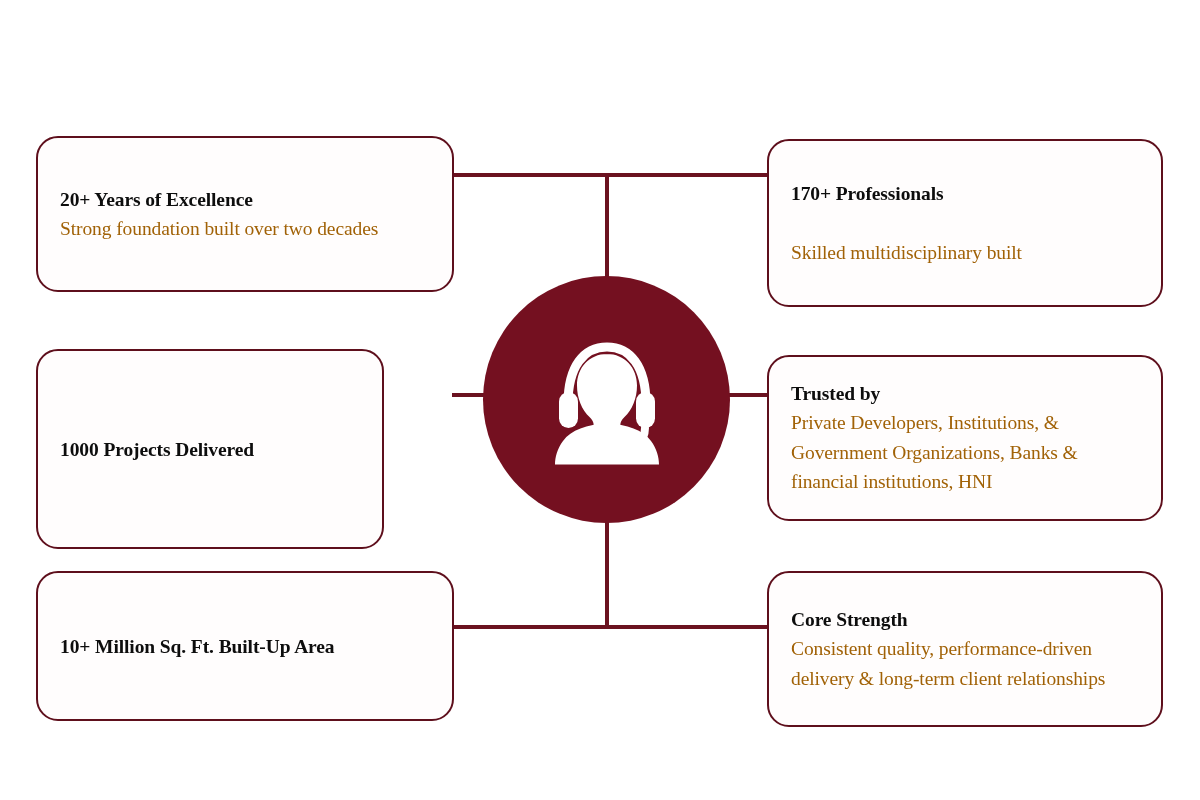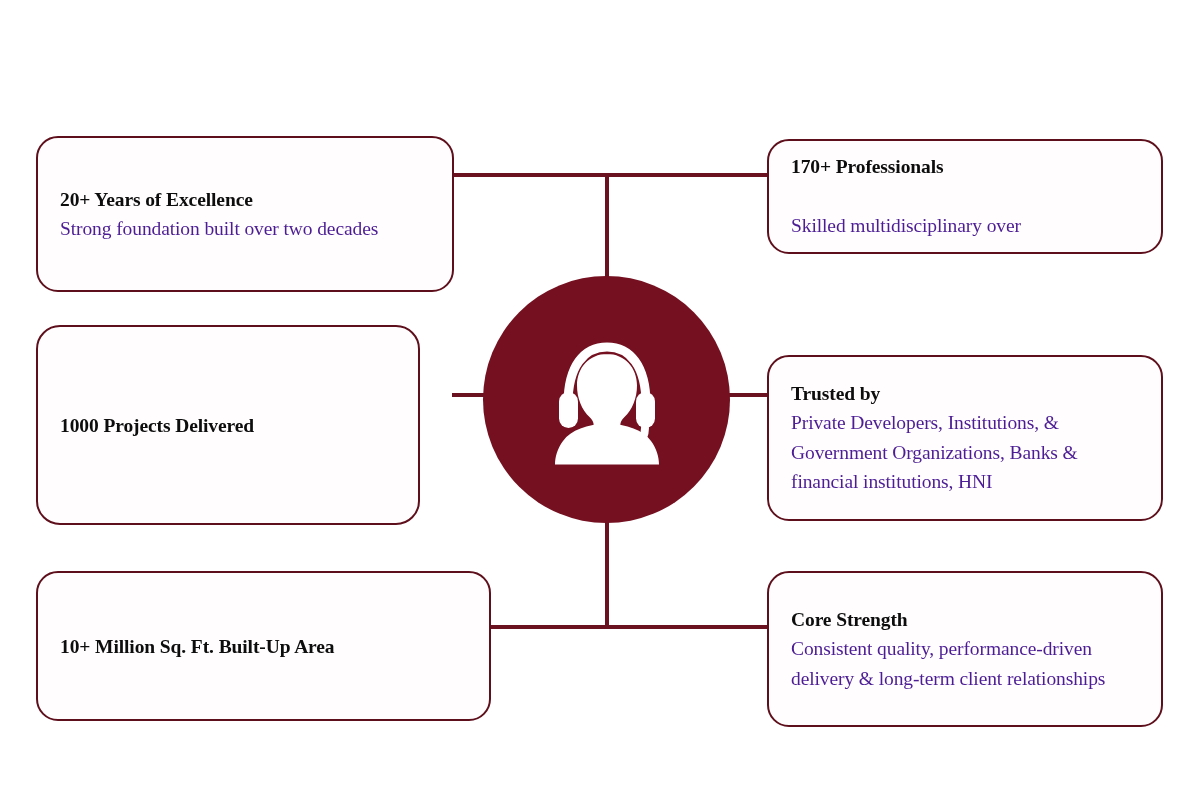--- a/index.html
+++ b/index.html
@@ -46,29 +46,29 @@
   .card-title {
     font-weight: bold;
     font-size: 19.5px;
     line-height: 29px;
     color: #0d0d0d;
     letter-spacing: -0.1px;
   }
   .card-body {
     font-size: 19.5px;
     line-height: 29.5px;
-    color: #4c1d95;
+    color: #a16207;
     letter-spacing: -0.1px;
   }
 
   
   #card-years        { left: 36px;  top: 103px; width: 418px; height: 156px; }
-  #card-projects     { left: 36px;  top: 292px; width: 384px; height: 200px; border-radius: 24px; }
-  #card-area         { left: 36px;  top: 538px; width: 455px; height: 150px; }
-  #card-professionals{ left: 767px; top: 106px; width: 396px; height: 115px; gap: 30px; }
+  #card-projects     { left: 36px;  top: 316px; width: 348px; height: 200px; }
+  #card-area         { left: 36px;  top: 538px; width: 418px; height: 150px; }
+  #card-professionals{ left: 767px; top: 106px; width: 396px; height: 168px; gap: 30px; }
   #card-trusted      { left: 767px; top: 322px; width: 396px; height: 166px; }
   #card-core         { left: 767px; top: 538px; width: 396px; height: 156px; }
 
   
   #hub {
     position: absolute;
     left: 483px;
     top: 276px;
     width: 247px;
     height: 247px;
@@ -141,21 +141,21 @@
   <div class="card" id="card-projects">
     <div class="card-title">1000 Projects Delivered</div>
   </div>
 
   <div class="card" id="card-area">
     <div class="card-title">10+ Million Sq. Ft. Built-Up Area</div>
   </div>
 
   <div class="card" id="card-professionals">
     <div class="card-title">170+ Professionals</div>
-    <div class="card-body">Skilled multidisciplinary over</div>
+    <div class="card-body">Skilled multidisciplinary built</div>
   </div>
 
   <div class="card" id="card-trusted">
     <div class="card-title">Trusted by</div>
     <div class="card-body">Private Developers, Institutions, &amp; Government Organizations, Banks &amp; financial institutions, HNI</div>
   </div>
 
   <div class="card" id="card-core">
     <div class="card-title">Core Strength</div>
     <div class="card-body">Consistent quality, performance-driven delivery &amp; long-term client relationships</div>

